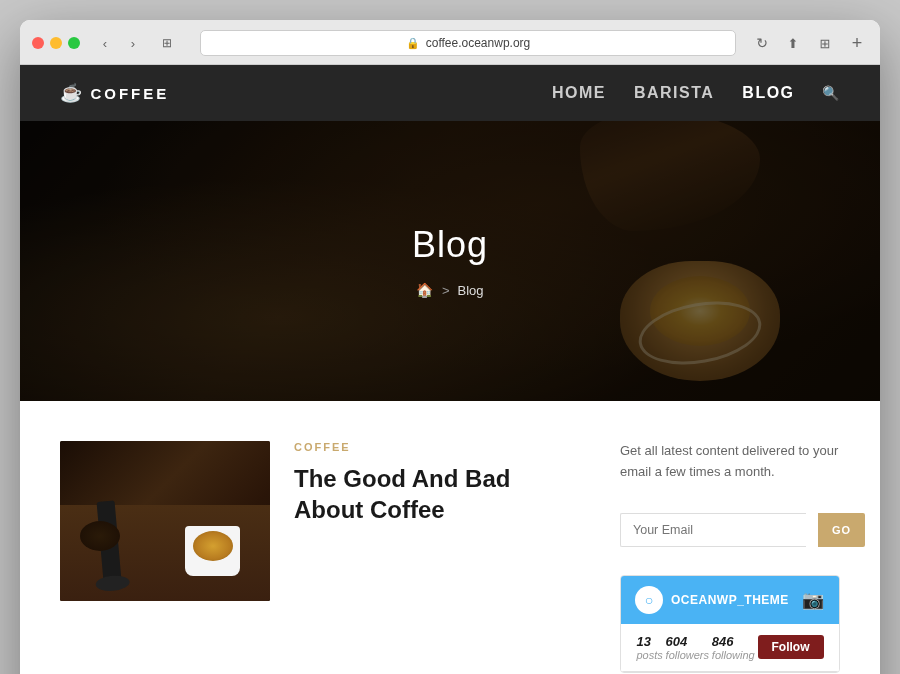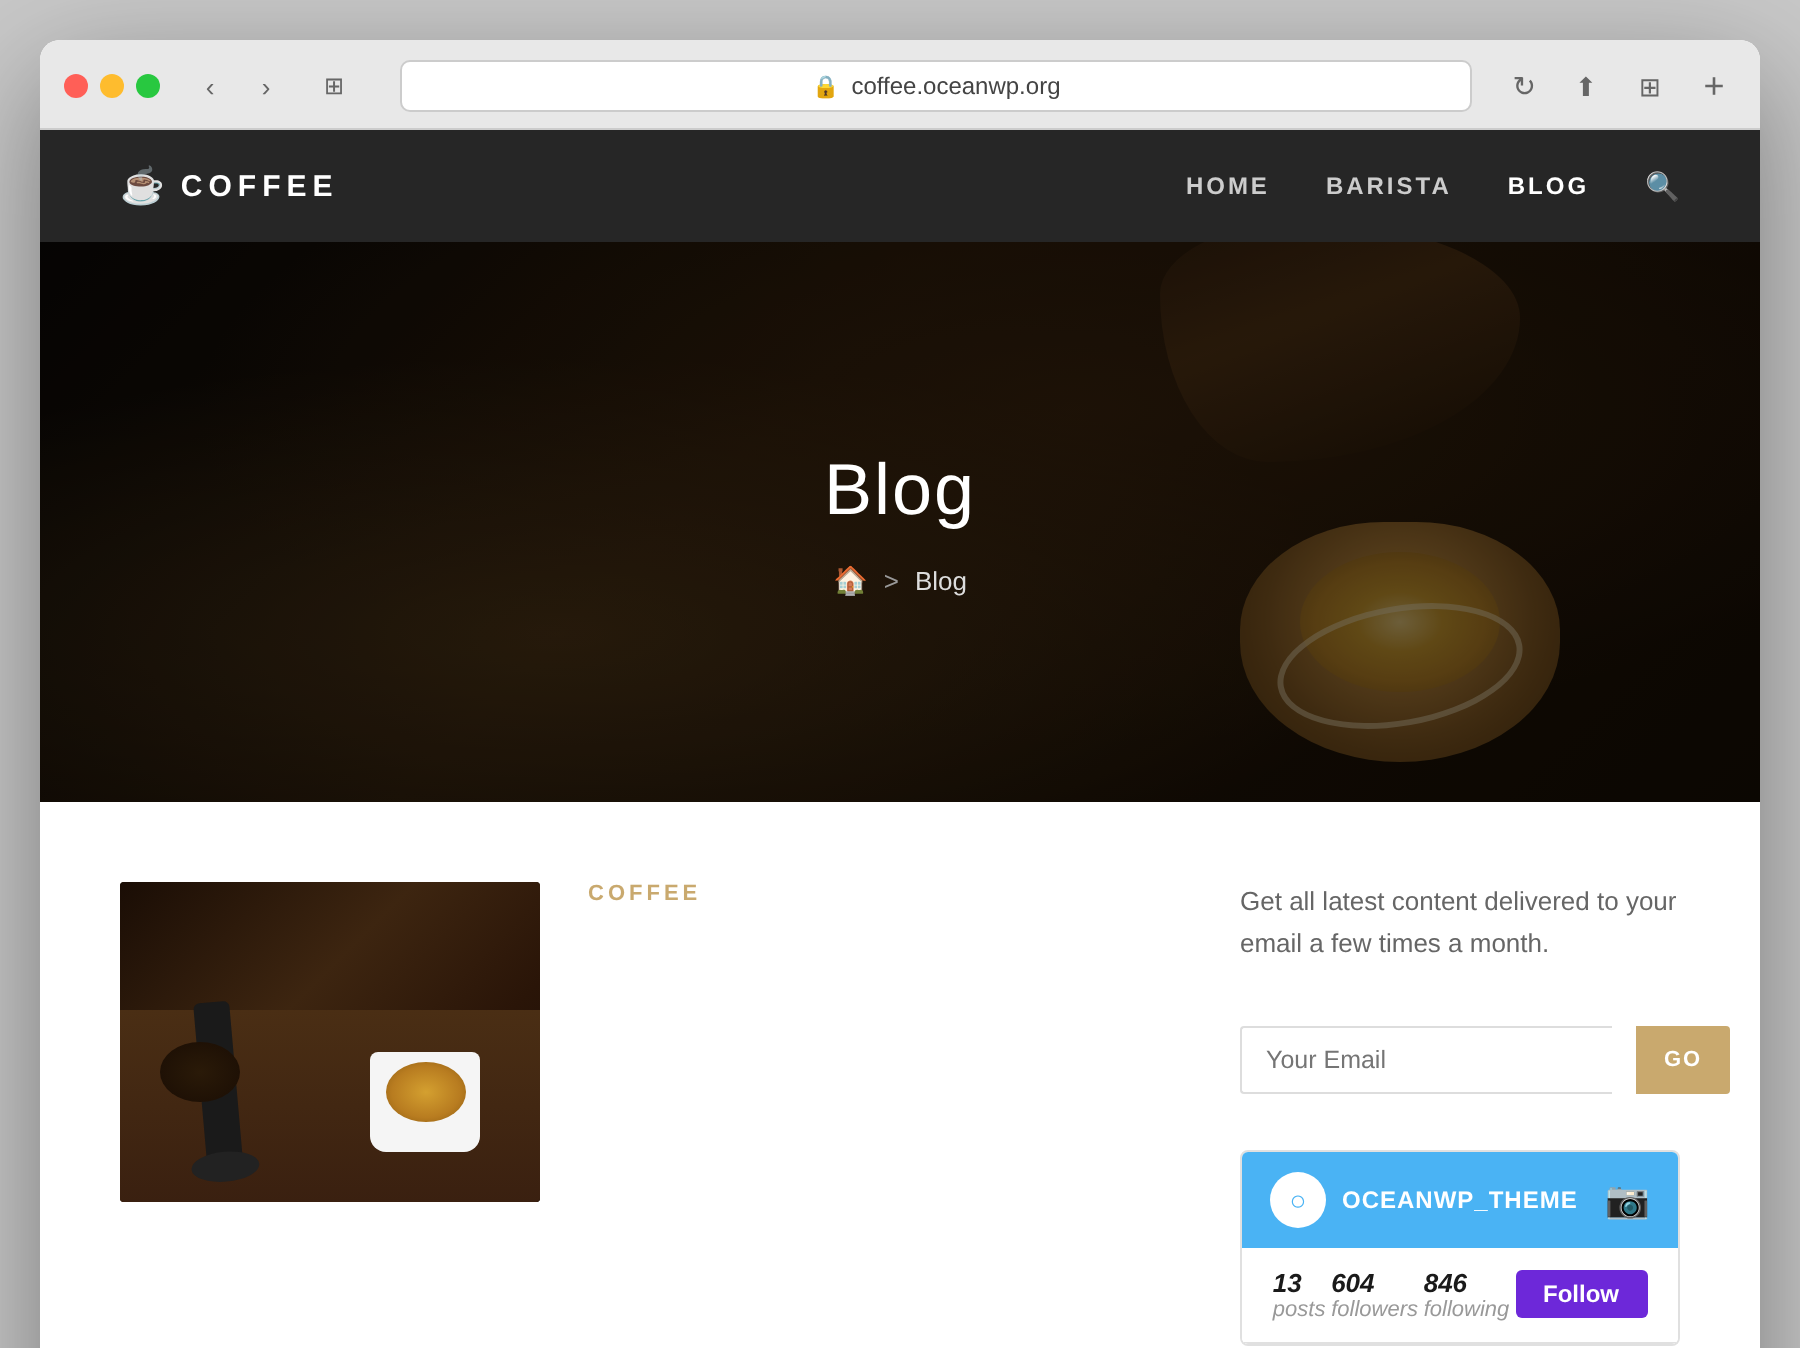--- a/index.html
+++ b/index.html
@@ -139,21 +139,21 @@
       font-weight: 700;
       letter-spacing: 3px;
       color: #fff;
     }
     .site-nav {
       display: flex;
       align-items: center;
       gap: 28px;
     }
     .nav-item {
-      font-size: 12px;
+      font-size: 16px;
       font-weight: 600;
       letter-spacing: 1.5px;
       color: #ccc;
       text-transform: uppercase;
       cursor: pointer;
       text-decoration: none;
     }
     .nav-item.active { color: #fff; }
     .nav-contact {
       background: #c9a96e;
@@ -500,21 +500,21 @@
       font-size: 13px;
       font-weight: 700;
       color: #1a1a1a;
     }
     .ig-stat-label {
       display: block;
       font-size: 11px;
       color: #999;
     }
     .ig-follow-btn {
-      background: #6d28d9;
+      background: #7f1d1d;
       color: #fff;
       border: none;
       padding: 5px 14px;
       border-radius: 3px;
       font-size: 12px;
       font-weight: 600;
       cursor: pointer;
     }
   </style>
 </head>
@@ -585,20 +585,21 @@
           <div class="post-thumbnail">
             <div class="thumb-bg">
               <div class="thumb-table"></div>
               <div class="thumb-portafilter"></div>
               <div class="thumb-grounds"></div>
               <div class="thumb-cup"></div>
             </div>
           </div>
           <div class="post-content">
             <div class="post-category">COFFEE</div>
+            <h2 class="post-title">The Good And Bad About Coffee</h2>
 
           </div>
         </article>
       </main>
 
       <aside class="sidebar">
 
         <div class="sidebar-section">
           <p class="newsletter-desc">Get all latest content delivered to your email a few times a month.</p>
           <div class="newsletter-form">

